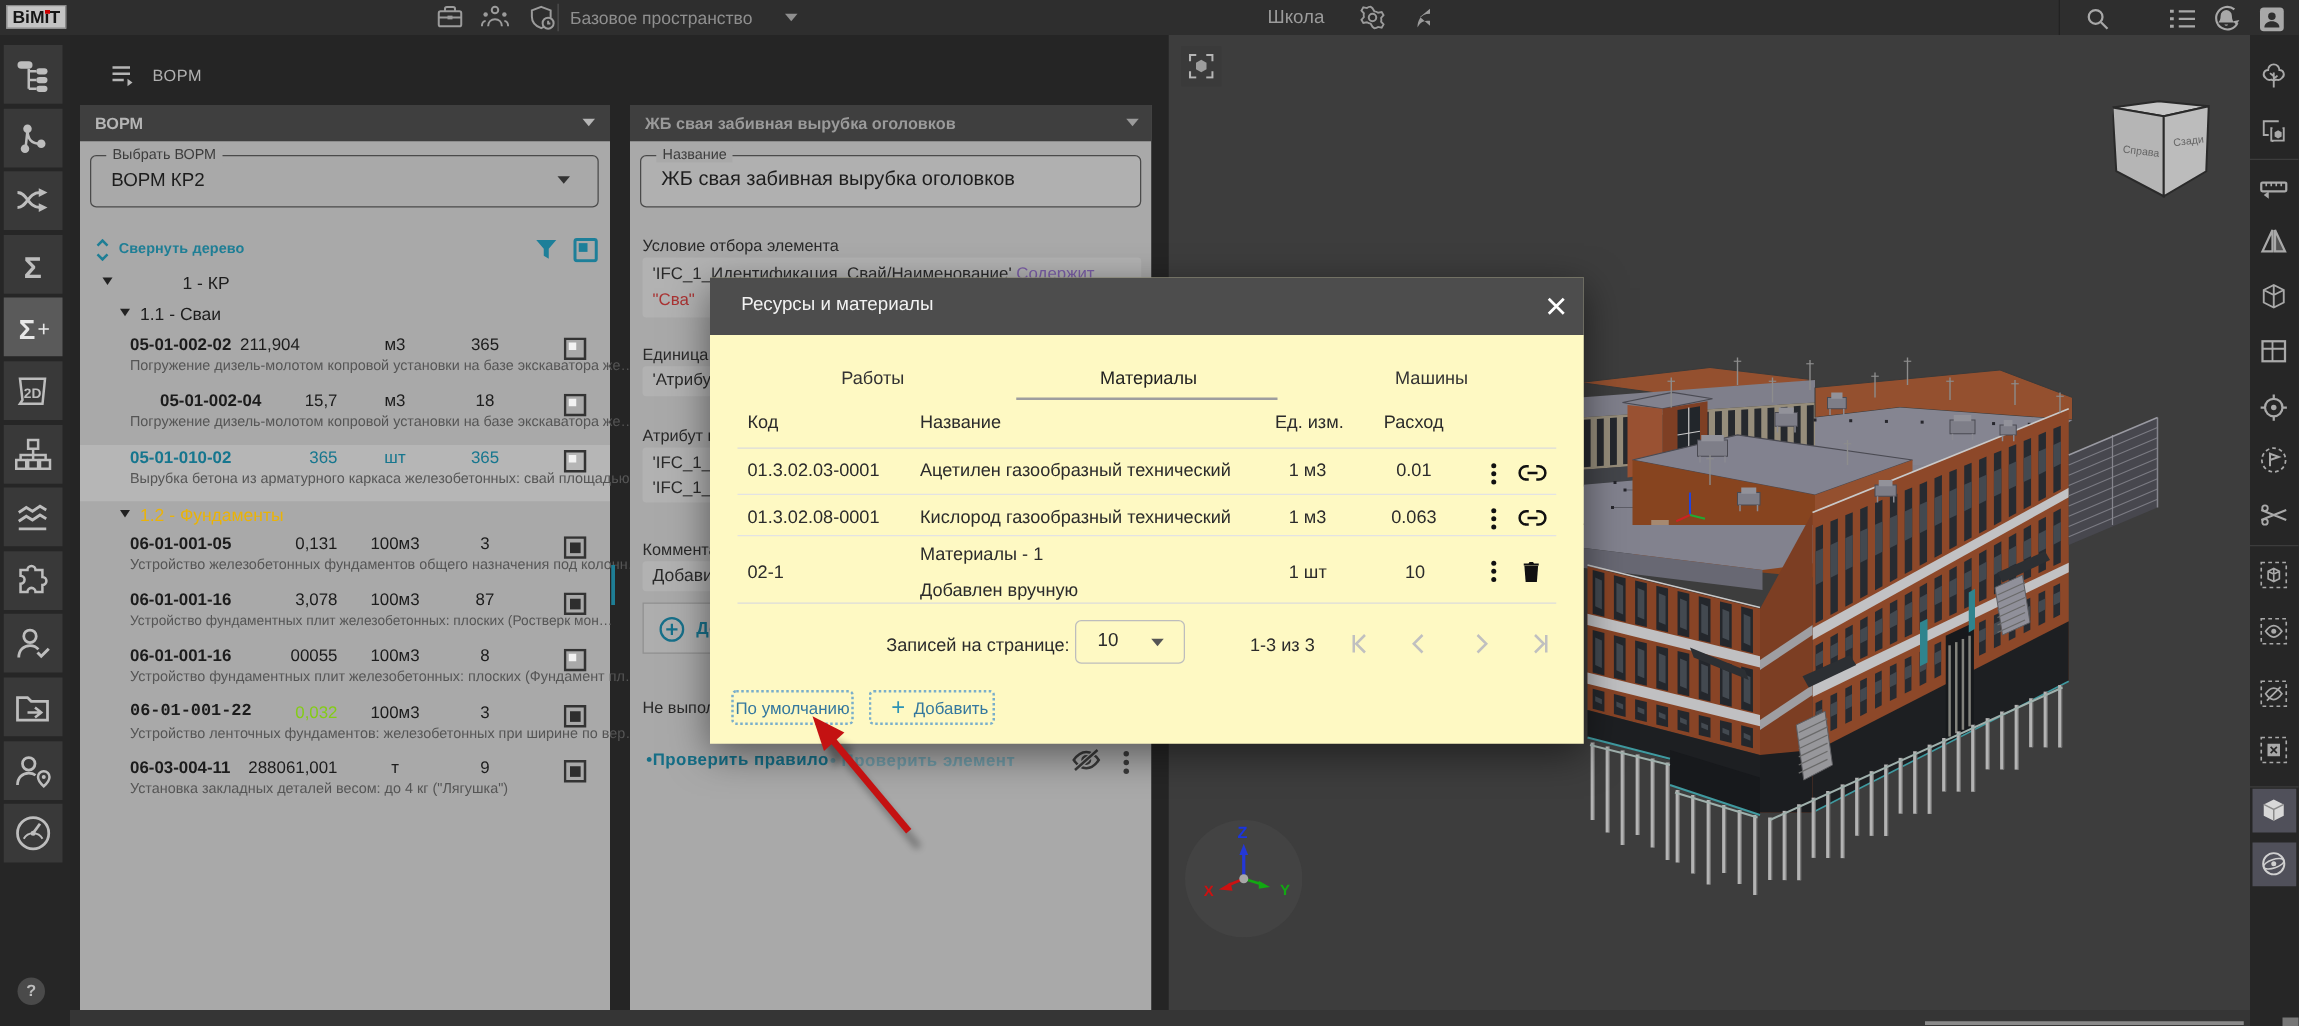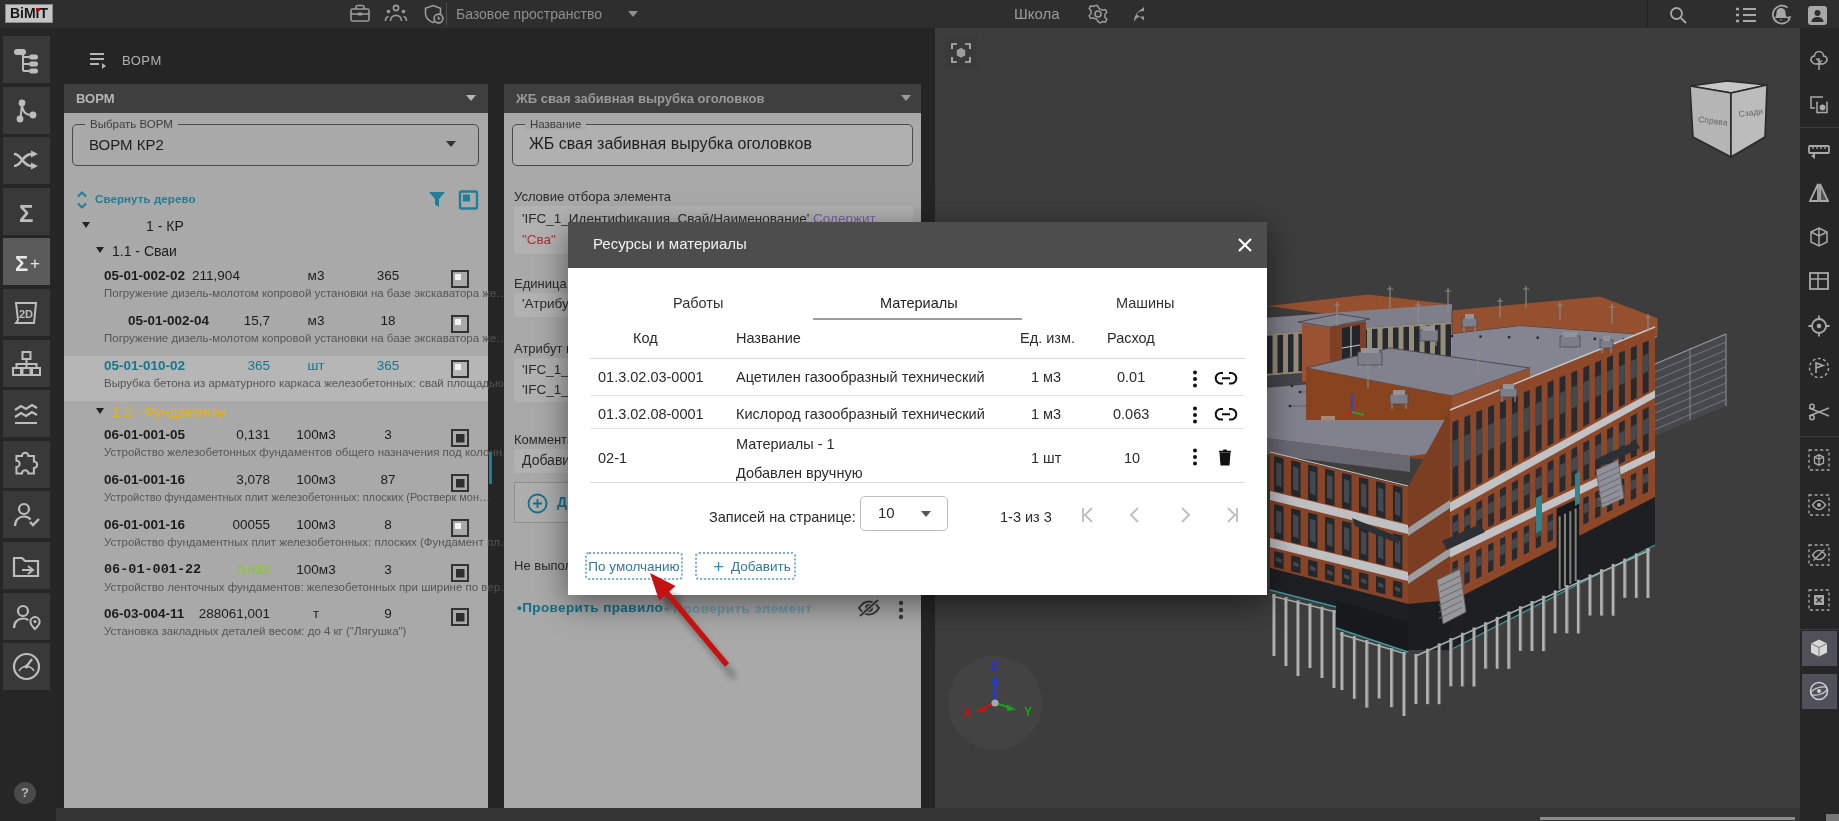--- a/index.html
+++ b/index.html
@@ -882,37 +882,37 @@
       </div>
       <div class="abs" style="left:1800px;top:127px;width:39px;height:1px;background:#3c3c3c;"></div>
       <div class="abs" style="left:1800px;top:436px;width:39px;height:1px;background:#3c3c3c;"></div>
       <div class="abs" style="left:1800px;top:629px;width:39px;height:1px;background:#3c3c3c;"></div>
     </div>
 
   <div class="abs" style="left:56px;top:808px;width:1744px;height:13px;background:#353535;"></div>
   <div class="abs" style="left:1540px;top:817px;width:255px;height:3px;background:#8a8a8a;"></div>
   <div class="abs" style="left:1826px;top:814px;width:13px;height:7px;background:#777;"></div>
 
-  <div class="abs" style="left:568px;top:222px;width:699px;height:373px;background:#ffffff;box-shadow:0 8px 30px rgba(0,0,0,0.5);">
+  <div class="abs" style="left:568px;top:222px;width:699px;height:373px;background:#fef9c3;box-shadow:0 8px 30px rgba(0,0,0,0.5);">
     <div style="position:absolute;left:0;top:0;width:699px;height:46px;background:#4d4d4d;">
       <span style="position:absolute;left:25px;top:13px;color:#f2f2f2;font-size:15px;">Ресурсы и материалы</span>
       <svg style="position:absolute;right:12px;top:13px;" width="20" height="20" viewBox="0 0 20 20" stroke="#fff" stroke-width="2.2">
           <path d="M4 4 L16 16 M16 4 L4 16"></path>
         </svg>
     </div>
 
     <div style="position:absolute;left:0;top:60px;width:699px;height:40px;font-size:14.5px;color:#333;padding-left:34px;">
       <span style="position:absolute;left:105px;top:13px;">Работы</span>
       <span style="position:absolute;left:312px;top:13px;color:#222;">Материалы</span>
       <span style="position:absolute;left:548px;top:13px;">Машины</span>
       <div style="position:absolute;left:245px;top:36px;width:209px;height:2px;background:#9e9e9e;"></div>
     </div>
 
     <div style="position:absolute;left:0;top:100px;width:699px;font-size:14.5px;color:#2b2b2b;">
-      <span style="position:absolute;left:30px;top:8px;margin-left:35px;">Код</span>
+      <span style="position:absolute;left:30px;top:8px;">Код</span>
       <span style="position:absolute;left:168px;top:8px;">Название</span>
       <span style="position:absolute;left:452px;top:8px;">Ед. изм.</span>
       <span style="position:absolute;left:539px;top:8px;">Расход</span>
       <div style="position:absolute;left:22px;top:36px;width:655px;height:1px;background:#dcdcdc;"></div>
       <span style="position:absolute;left:30px;top:47px;">01.3.02.03-0001</span>
       <span style="position:absolute;left:168px;top:47px;">Ацетилен газообразный технический</span>
       <span style="position:absolute;left:463px;top:47px;">1 м3</span>
       <span style="position:absolute;left:549px;top:47px;">0.01</span>
       <div style="position:absolute;left:22px;top:73px;width:655px;height:1px;background:#e3e3e3;"></div>
       <span style="position:absolute;left:30px;top:84px;">01.3.02.08-0001</span>

